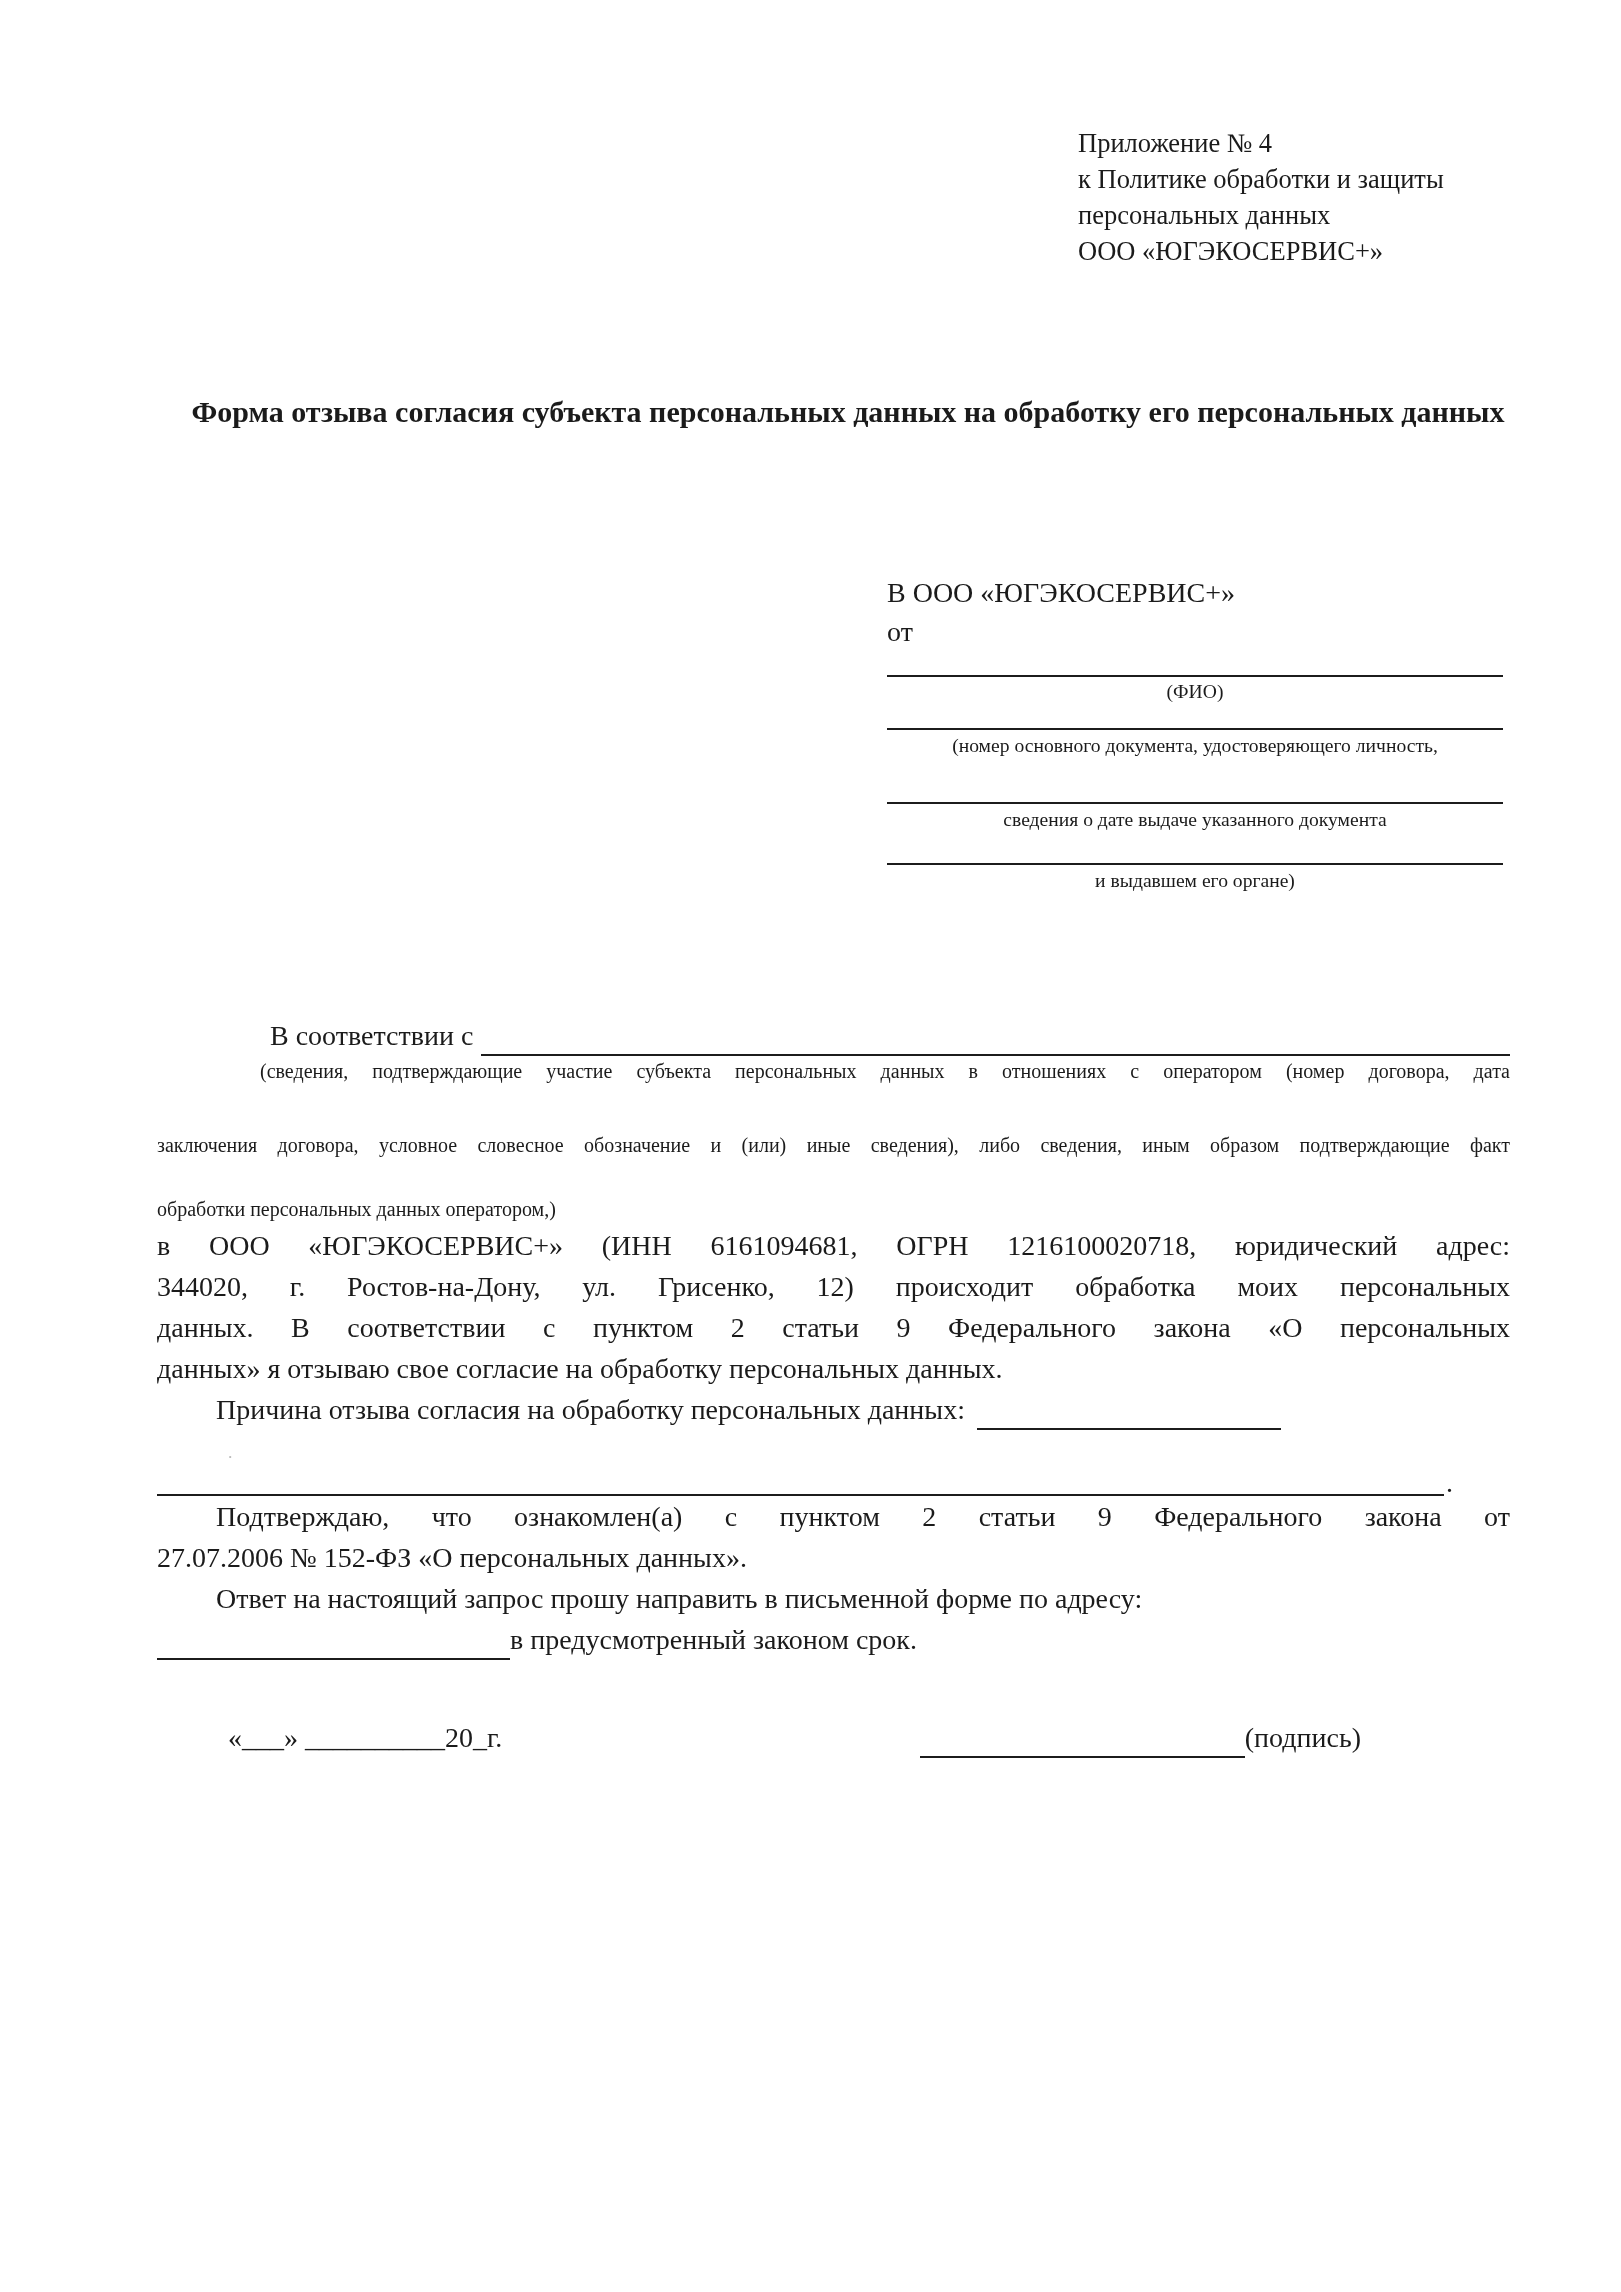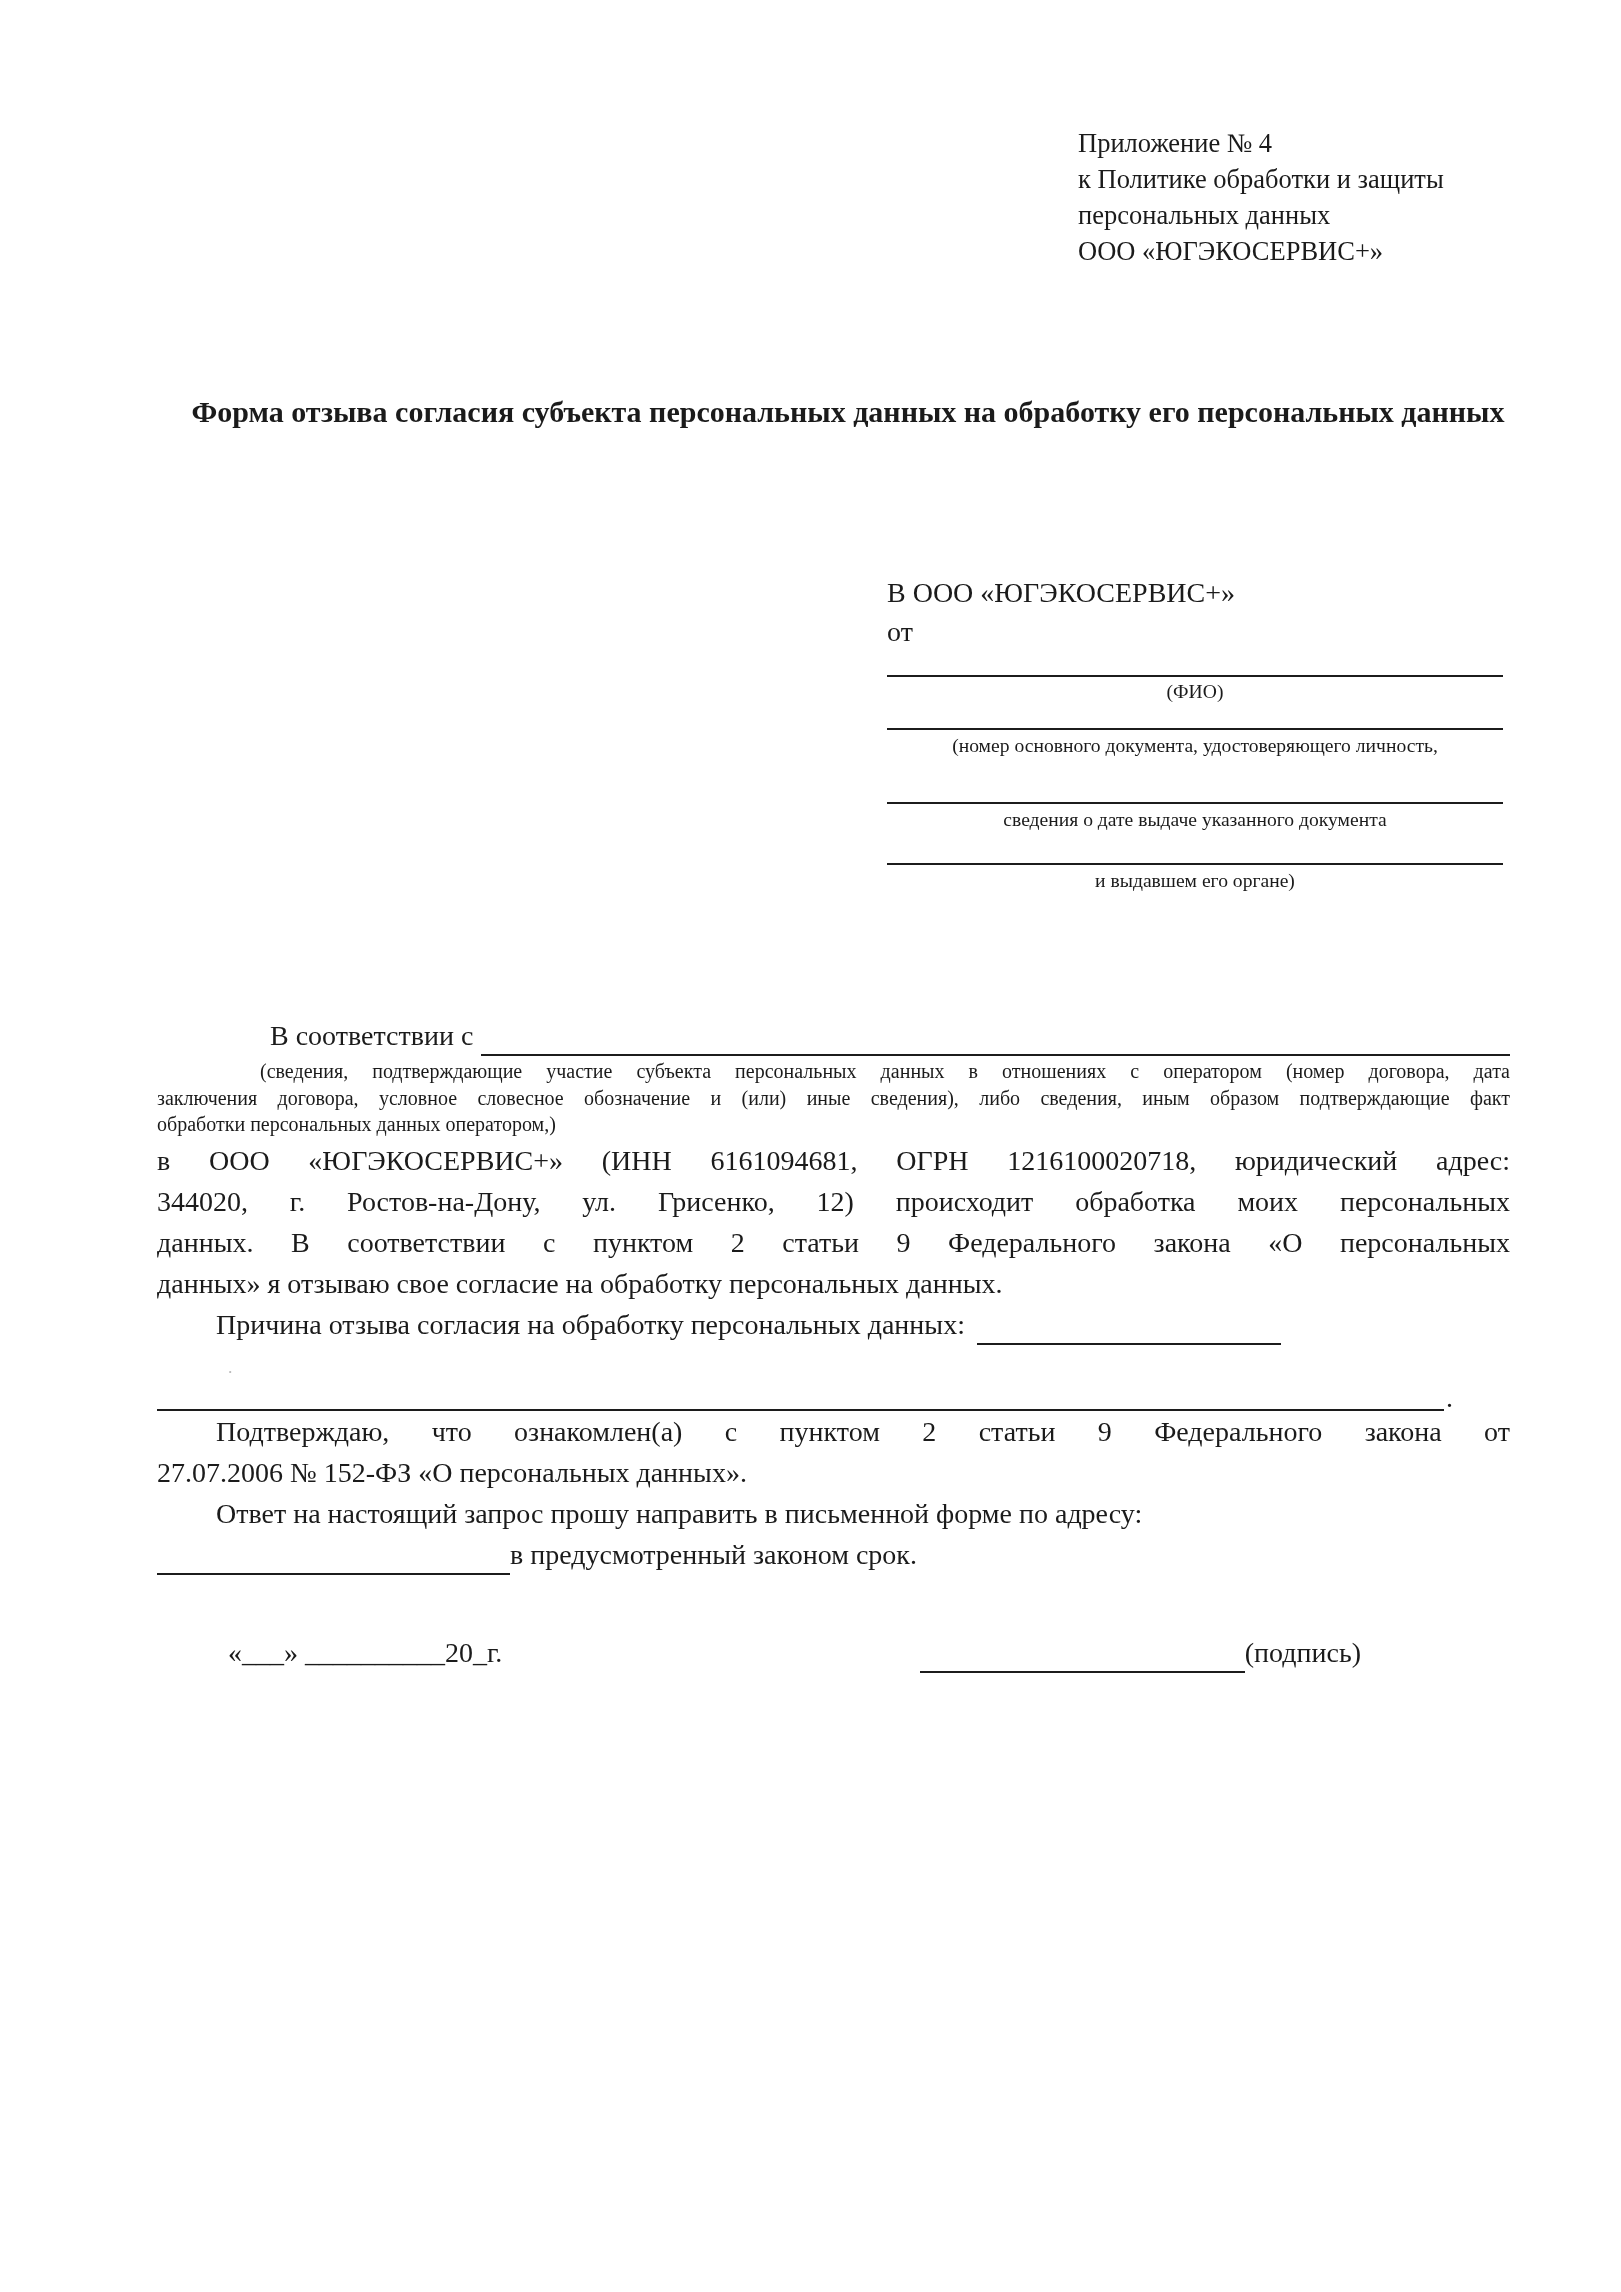--- a/index.html
+++ b/index.html
@@ -47,22 +47,22 @@
     position:absolute; left:157px; top:982px; width:1353px;
     font-size:28px; line-height:41px;
   }
   .statement-heading { text-align:center; font-size:29px; line-height:39px; margin-bottom:13.7px; }
 
   .intro-row { display:flex; align-items:flex-end; padding-left:113px;margin-top:33px; }
   .intro-row .fill { flex:1; border-bottom:2.9px solid #1c1c1c; height:31px; margin-left:7.8px; }
 
   .footnote { font-size:20px; line-height:26.5px; margin-top:2px; }
   .fn-1 { padding-left:103px; text-align:justify; text-align-last:justify; }
-  .fn-2 { text-align:justify; text-align-last:justify; }
-  .fn-3 { text-align:left; }
+  .fn-2 { text-align:justify; text-align-last:justify;margin-top:47px; }
+  .fn-3 { text-align:left;margin-top:38px; }
 
   .body-par { margin-top:2px; }
   .jl { text-align:justify; text-align-last:justify; }
 
   .reason-row { display:flex; align-items:flex-end; padding-left:59px; }
   .reason-row .fill { flex:1; border-bottom:2.9px solid #1c1c1c; height:29px; margin-left:11.8px; max-width:304px; }
   .reason-row .fill-rest { flex:1; }
 
   .gap-area { position:relative; height:33px; }
   .stray-dot { position:absolute; left:71px; top:2px; font-size:17.6px; color:#b9b9b9; }

